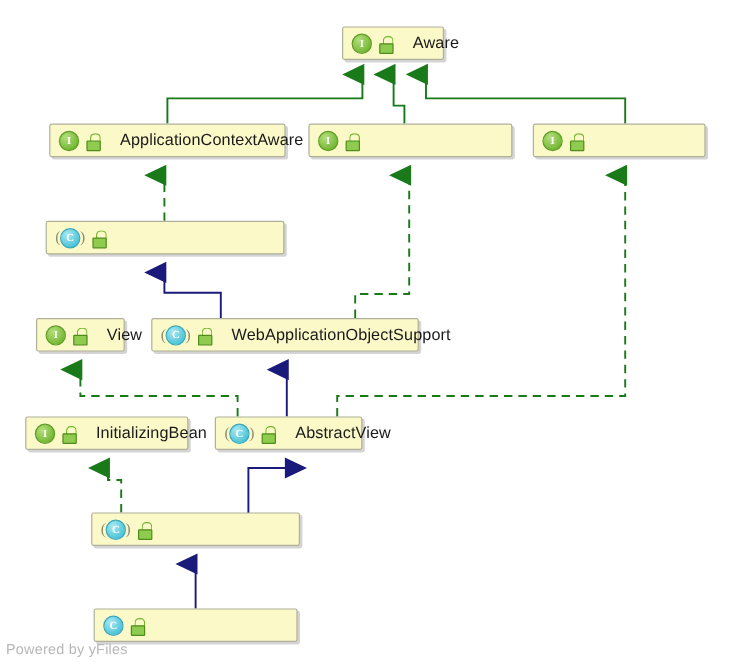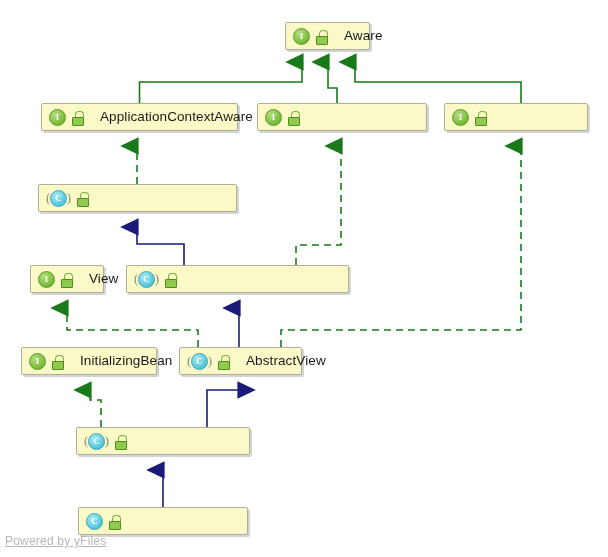--- a/index.html
+++ b/index.html
@@ -115,21 +115,20 @@
     border-radius: 1px;
   }
   .watermark {
     position: absolute;
     left: 5px;
     top: 534px;
     font-size: 12px;
     color: #b7b7b7;
     font-family: "Liberation Sans", sans-serif;
     letter-spacing: 0.2px;
-    text-decoration: underline;
   }
 </style>
 </head>
 <body>
 
 <div id="diagram">
 
   <svg id="edge-layer" width="608" height="557" viewBox="0 0 608 557">
     <defs>
       <marker id="arrow-green" viewBox="0 0 12 12" refX="6" refY="10.5" markerWidth="12" markerHeight="12" orient="auto-start-reverse">
@@ -200,20 +199,21 @@
           <span class="body"></span>
         </span>
         <span class="node-label">View</span>
       </div>
       <div class="node" style="left: 126px; top: 265px; width: 223px;">
         <span class="type-icon cls abstract">C</span>
         <span class="lock-icon">
           <span class="shackle"></span>
           <span class="body"></span>
         </span>
+        <span class="node-label">WebApplicationObjectSupport</span>
       </div>
       <div class="node" style="left: 21px; top: 347px; width: 136px;">
         <span class="type-icon iface">I</span>
         <span class="lock-icon">
           <span class="shackle"></span>
           <span class="body"></span>
         </span>
         <span class="node-label">InitializingBean</span>
       </div>
       <div class="node" style="left: 179px; top: 347px; width: 123px;">

